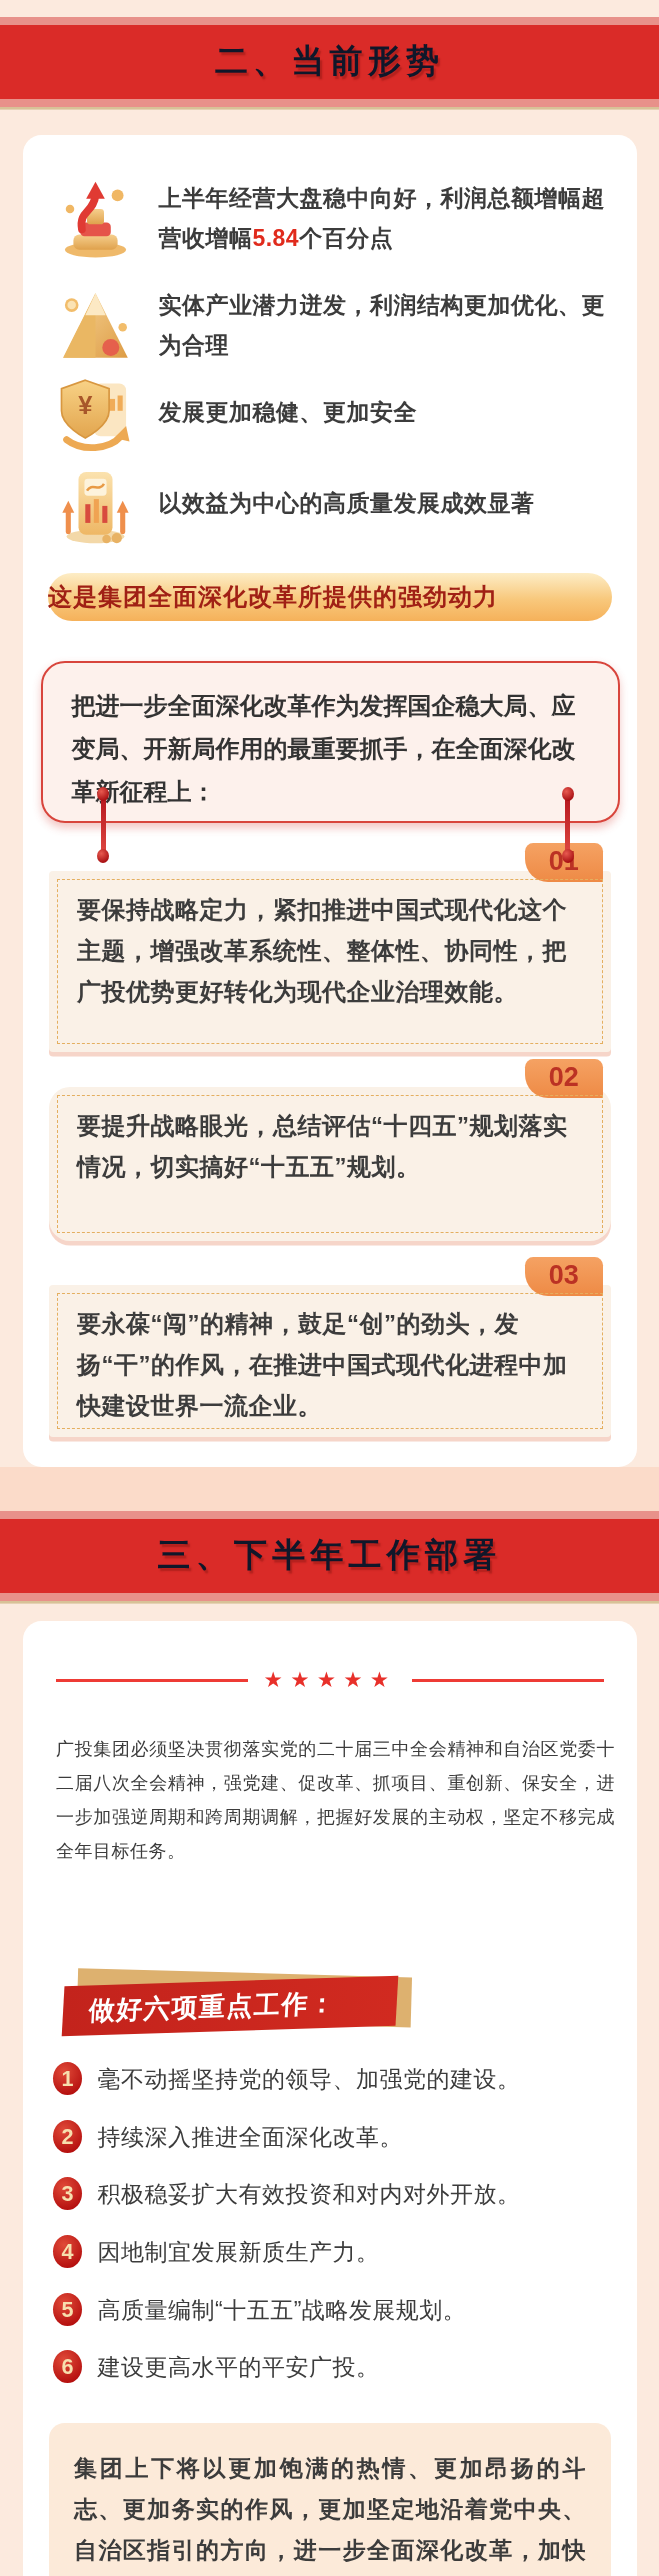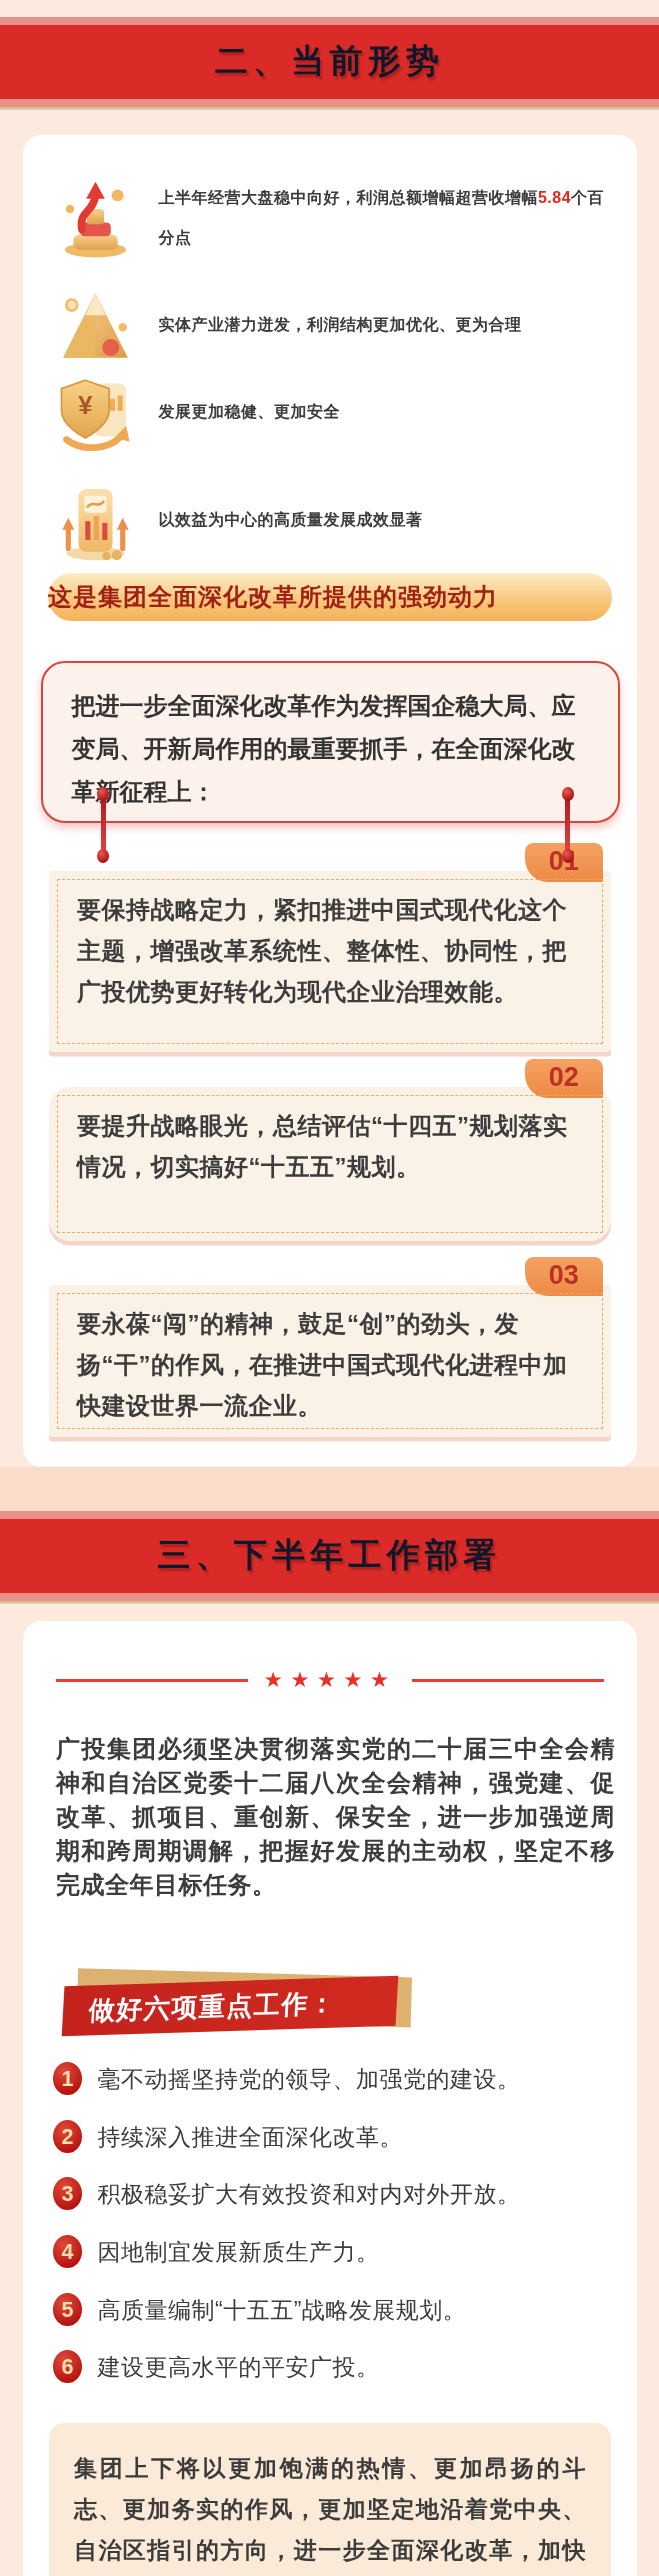--- a/index.html
+++ b/index.html
@@ -32,24 +32,24 @@
     position:absolute; left:23px; width:614px; background:#ffffff;
   }
   #card-1 { top:135px; height:1332px; border-radius:18.5px; }
   #card-2 { top:1621px; height:1343px; border-radius:18.5px 18.5px 0 0; }
 
   
   .bullet-row { position:absolute; left:23px; right:23px; display:flex; align-items:center; gap:14.4px; }
   #bullet-1 { top:36px;  height:93px; }
   #bullet-2 { top:149px; height:82px; }
   #bullet-3 { top:241px; height:72px; }
-  #bullet-4 { top:342px; height:85px; }
+  #bullet-4 { top:325px; height:85px; }
   .icon-box { flex:0 0 98px; display:flex; align-items:center; justify-content:center; }
   .icon-box svg { width:85px; height:85px; }
-  .bullet-text { flex:1; font-size:16px; font-weight:700; line-height:40px; letter-spacing:0.5px; }
+  .bullet-text { flex:1; font-size:23px; font-weight:700; line-height:40px; letter-spacing:0.5px; }
   .hl-num { color:#e02b1d; }
 
   
   .pill {
     position:absolute; left:25px; right:25px; top:438px; height:48px;
     border-radius:24px; background:linear-gradient(180deg,#fdedc6 0%,#f8c87c 55%,#f5b15a 100%);
     text-align:left; line-height:48px;
     font-size:24px; font-weight:800; color:#a02015; letter-spacing:1px;
   }
 
@@ -90,21 +90,21 @@
   }
   .point-text { padding:17.5px 28px 0; font-size:24px; font-weight:700; line-height:41px; letter-spacing:0.5px; }
 
   
   .star-divider { position:absolute; left:33px; right:33px; top:44px; height:31px; display:flex; align-items:center; gap:15.5px; }
   .star-line { flex:1; height:2.1px; background:#ee3b35; }
   .stars { font-size:21.6px; color:#e8302a; letter-spacing:7.2px; white-space:nowrap; transform:translateY(-1px); }
 
   .intro-par {
     position:absolute; left:33px; right:22px; top:111px;
-    font-size:24px; font-weight:700; line-height:34px; letter-spacing:0.5px;
+    font-size:18px; font-weight:400; line-height:34px; letter-spacing:0.5px;
     text-align:justify; text-justify:inter-ideograph;
   }
 
   .tasks-label-wrap { position:absolute; left:40px; top:360px; width:334px; height:50px; }
   .tasks-label-shadow { position:absolute; inset:0; background:#ddb16f; transform:translate(14.4px,-8.2px) rotate(1.6deg); }
   .tasks-label {
     position:absolute; inset:0; background:linear-gradient(90deg,#c3231c,#d12a20);
     transform:rotate(-1.8deg) skewX(-5deg);
     display:flex; align-items:center; padding-left:26px;
     font-size:26px; font-weight:800; color:#ffffff; letter-spacing:1.5px;

